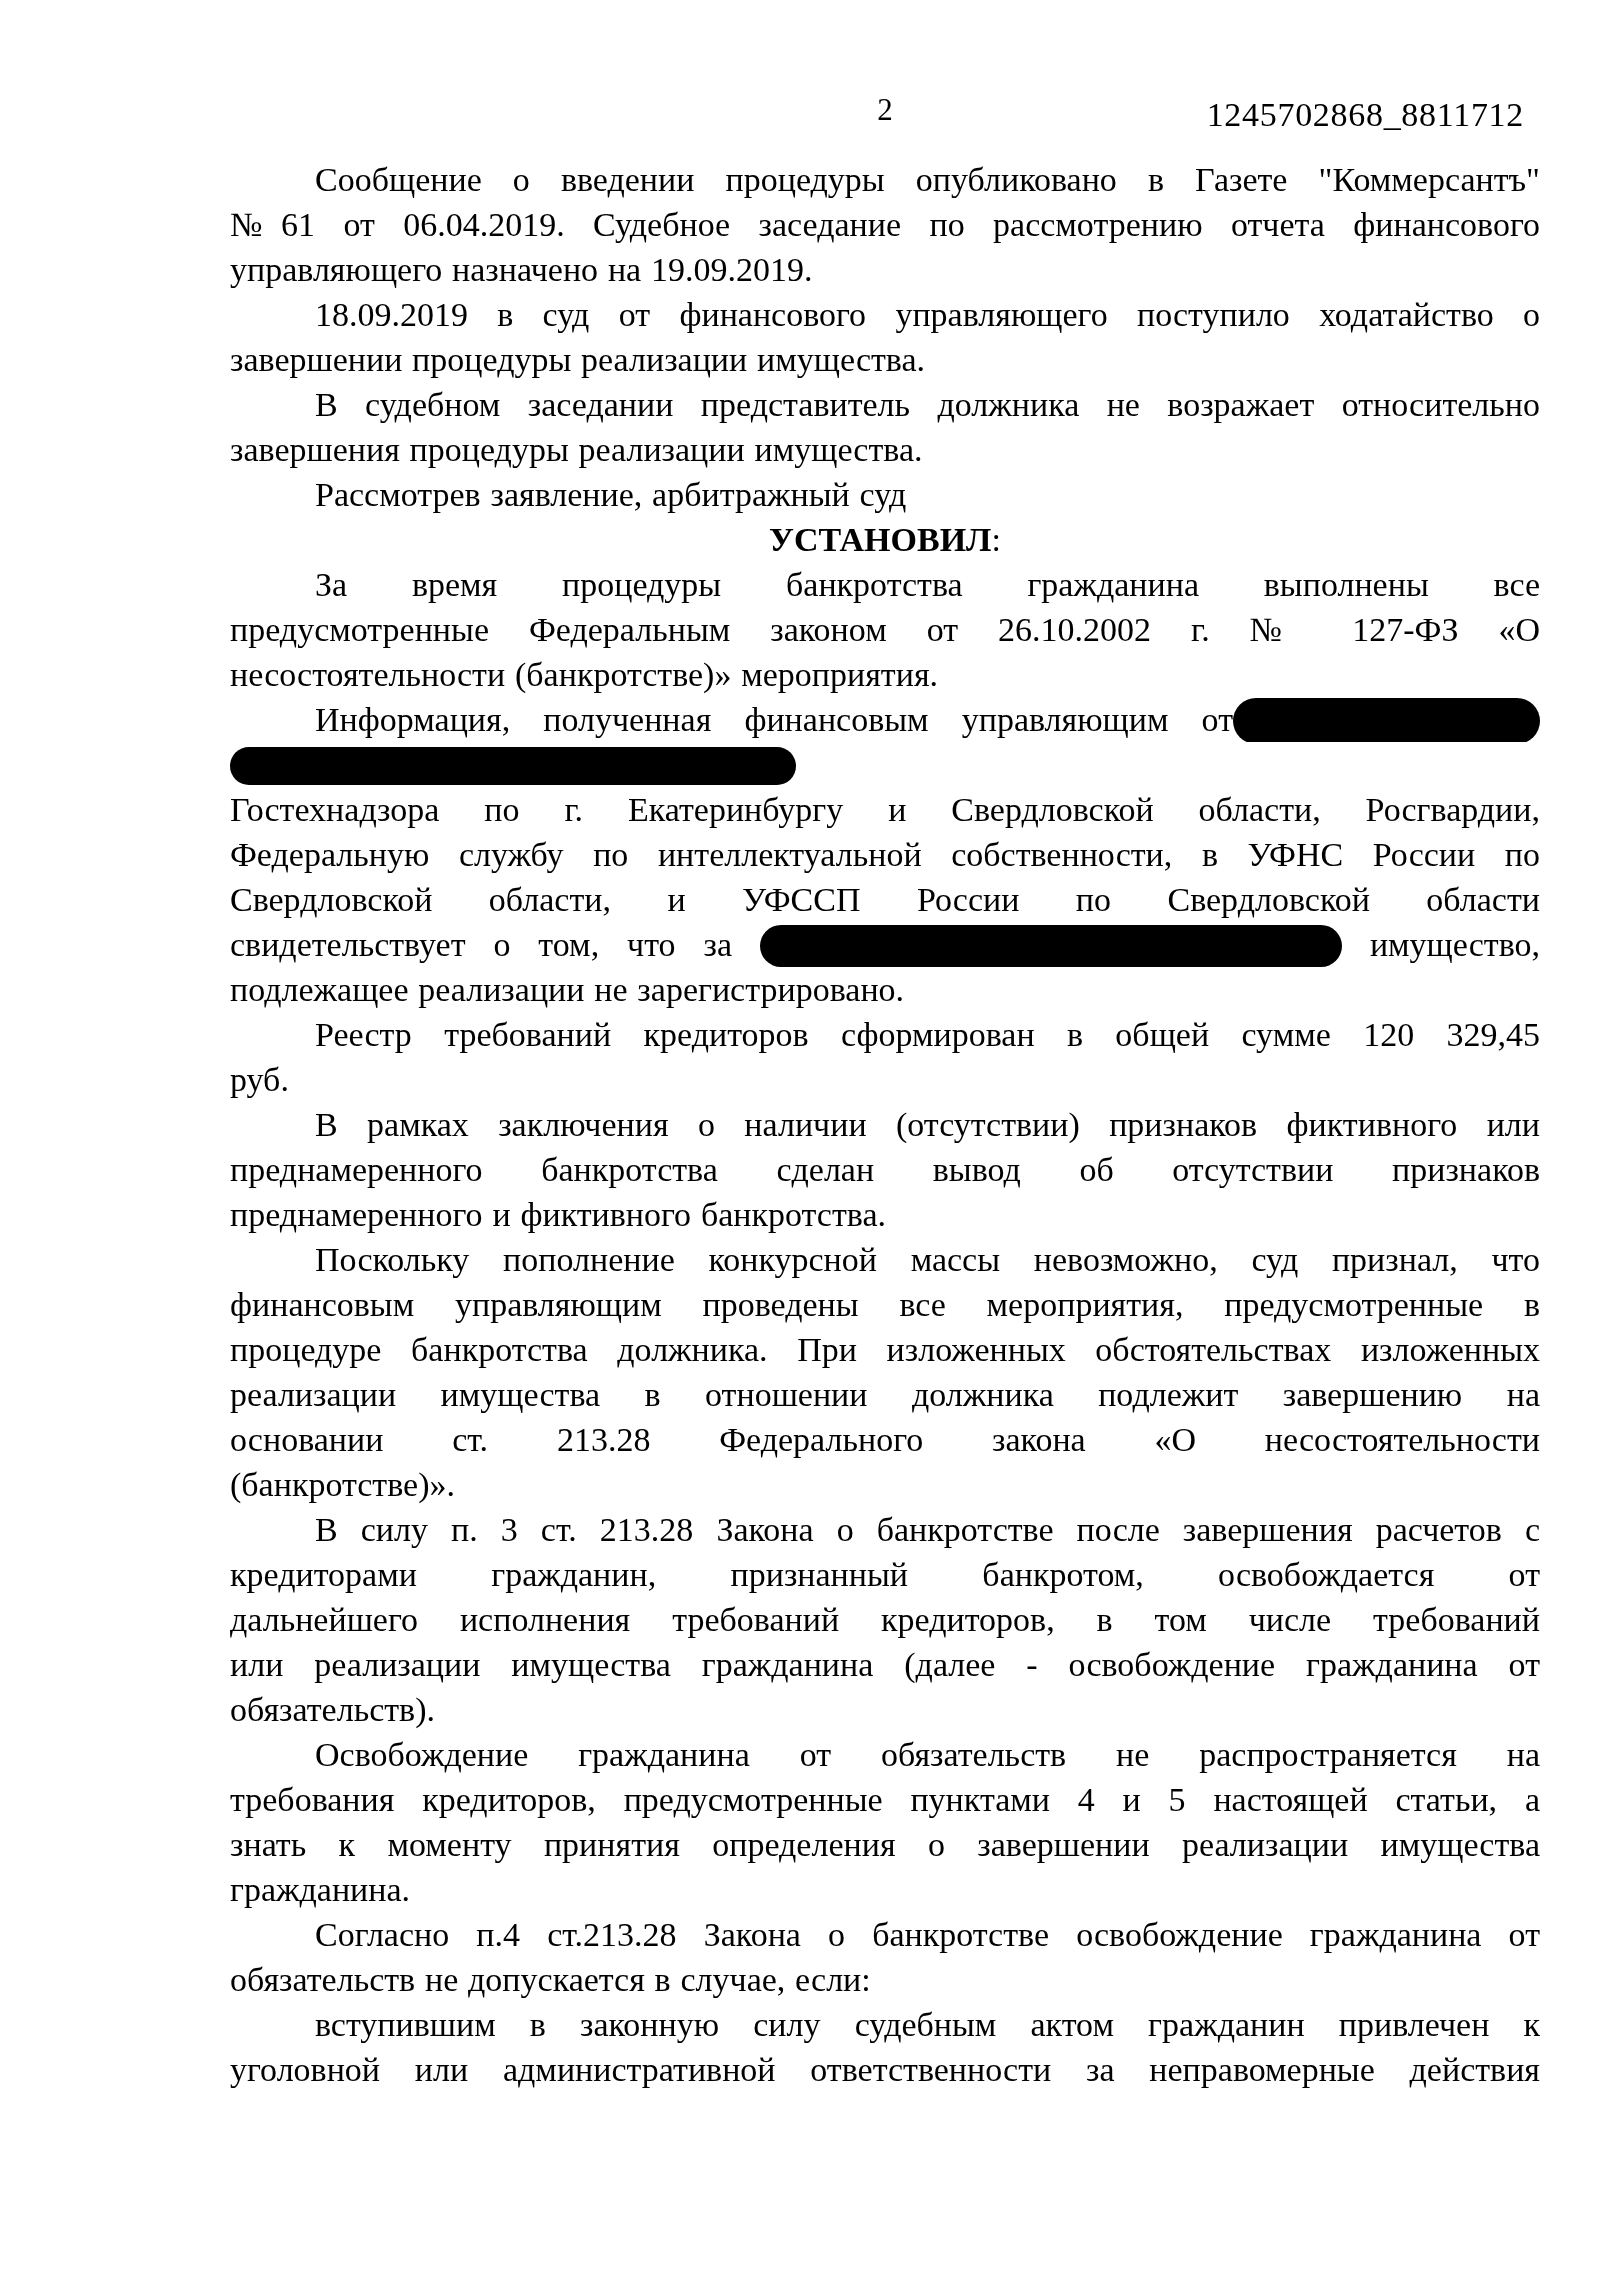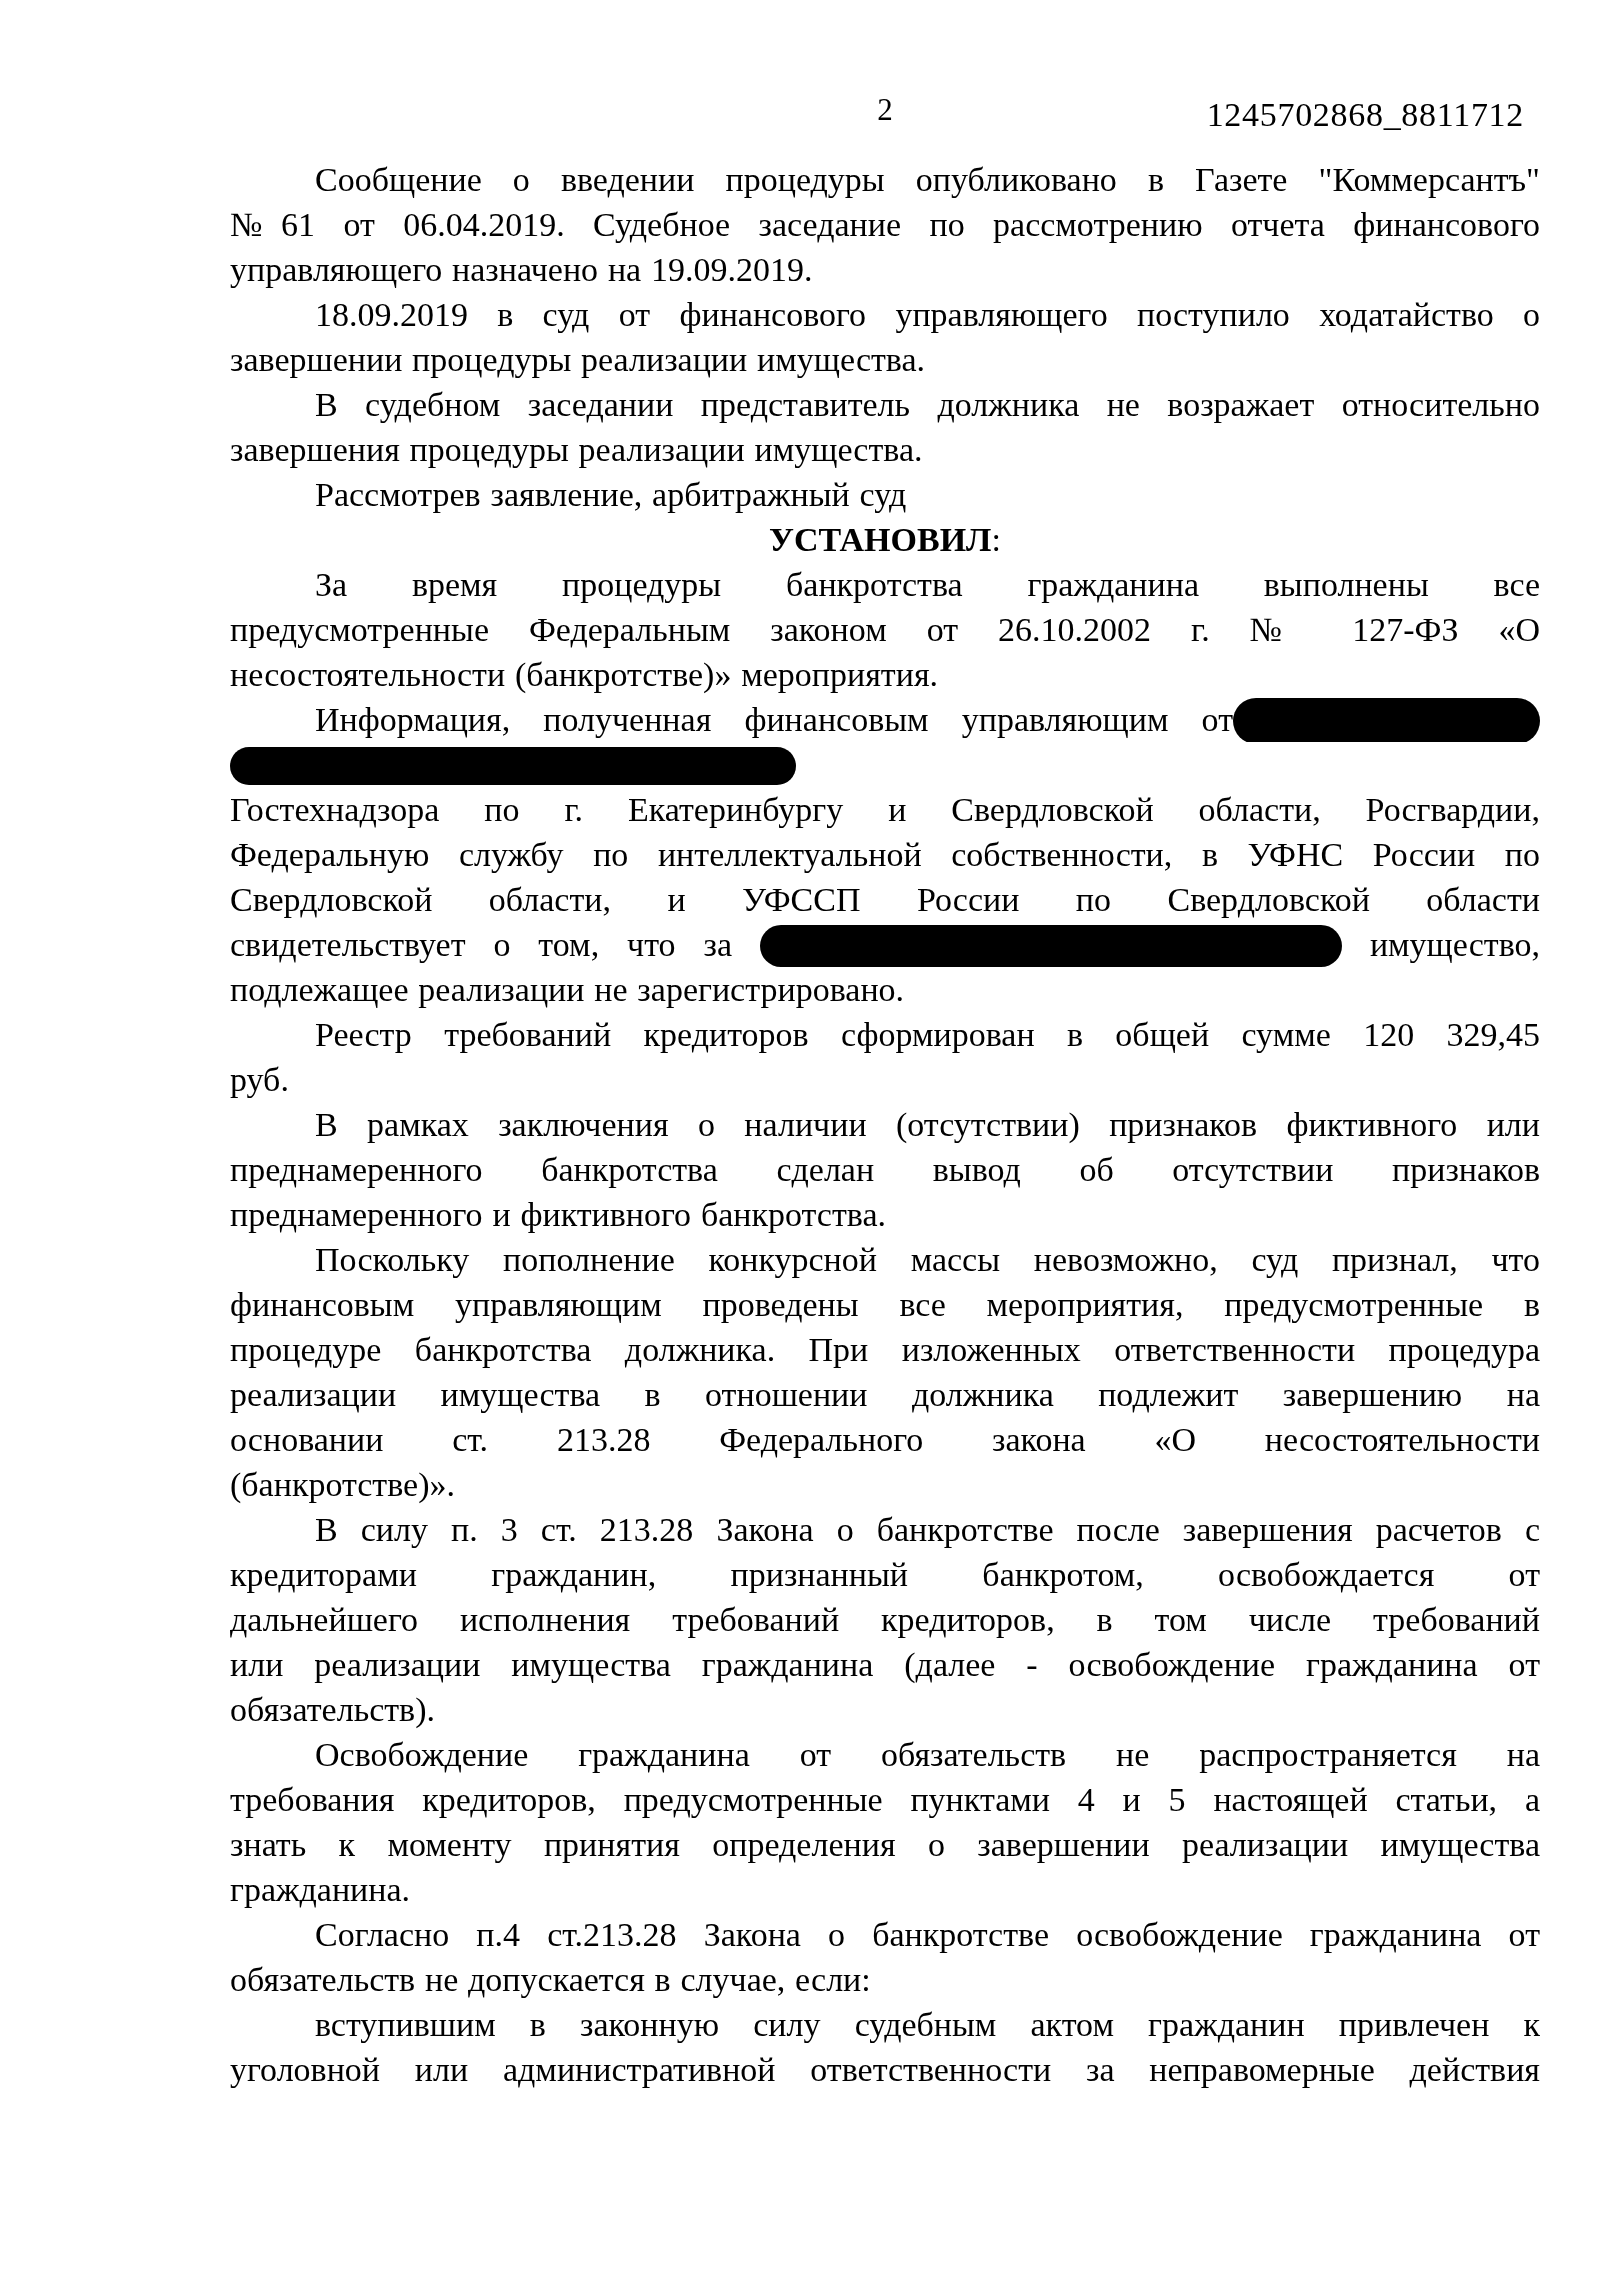--- a/index.html
+++ b/index.html
@@ -96,21 +96,21 @@
       <div class="line"><span>Свердловской области, и УФССП России по Свердловской области</span></div>
       <div class="line"><span>свидетельствует о том, что за </span><span class="redaction" style="width: 582px; height: 42px;"></span><span> имущество,</span></div>
       <div class="line para-end"><span>подлежащее реализации не зарегистрировано.</span></div>
       <div class="line indent"><span>Реестр требований кредиторов сформирован в общей сумме 120 329,45</span></div>
       <div class="line para-end"><span>руб.</span></div>
       <div class="line indent"><span>В рамках заключения о наличии (отсутствии) признаков фиктивного или</span></div>
       <div class="line"><span>преднамеренного банкротства сделан вывод об отсутствии признаков</span></div>
       <div class="line para-end"><span>преднамеренного и фиктивного банкротства.</span></div>
       <div class="line indent"><span>Поскольку пополнение конкурсной массы невозможно, суд признал, что</span></div>
       <div class="line"><span>финансовым управляющим проведены все мероприятия, предусмотренные в</span></div>
-      <div class="line"><span>процедуре банкротства должника. При изложенных ответственности процедура</span></div>
+      <div class="line"><span>процедуре банкротства должника. При изложенных обстоятельствах изложенных</span></div>
       <div class="line"><span>реализации имущества в отношении должника  подлежит завершению на</span></div>
       <div class="line"><span>основании ст. 213.28  Федерального закона «О несостоятельности</span></div>
       <div class="line para-end"><span>(банкротстве)».</span></div>
       <div class="line indent"><span>В силу п. 3 ст. 213.28  Закона о банкротстве после завершения расчетов с</span></div>
       <div class="line"><span>кредиторами гражданин, признанный банкротом, освобождается от</span></div>
       <div class="line"><span>дальнейшего исполнения требований кредиторов, в том числе требований</span></div>
       <div class="line"><span>или реализации имущества гражданина (далее - освобождение гражданина от</span></div>
       <div class="line para-end"><span>обязательств).</span></div>
       <div class="line indent"><span>Освобождение гражданина от обязательств не распространяется на</span></div>
       <div class="line"><span>требования кредиторов, предусмотренные пунктами 4 и 5 настоящей статьи, а</span></div>

